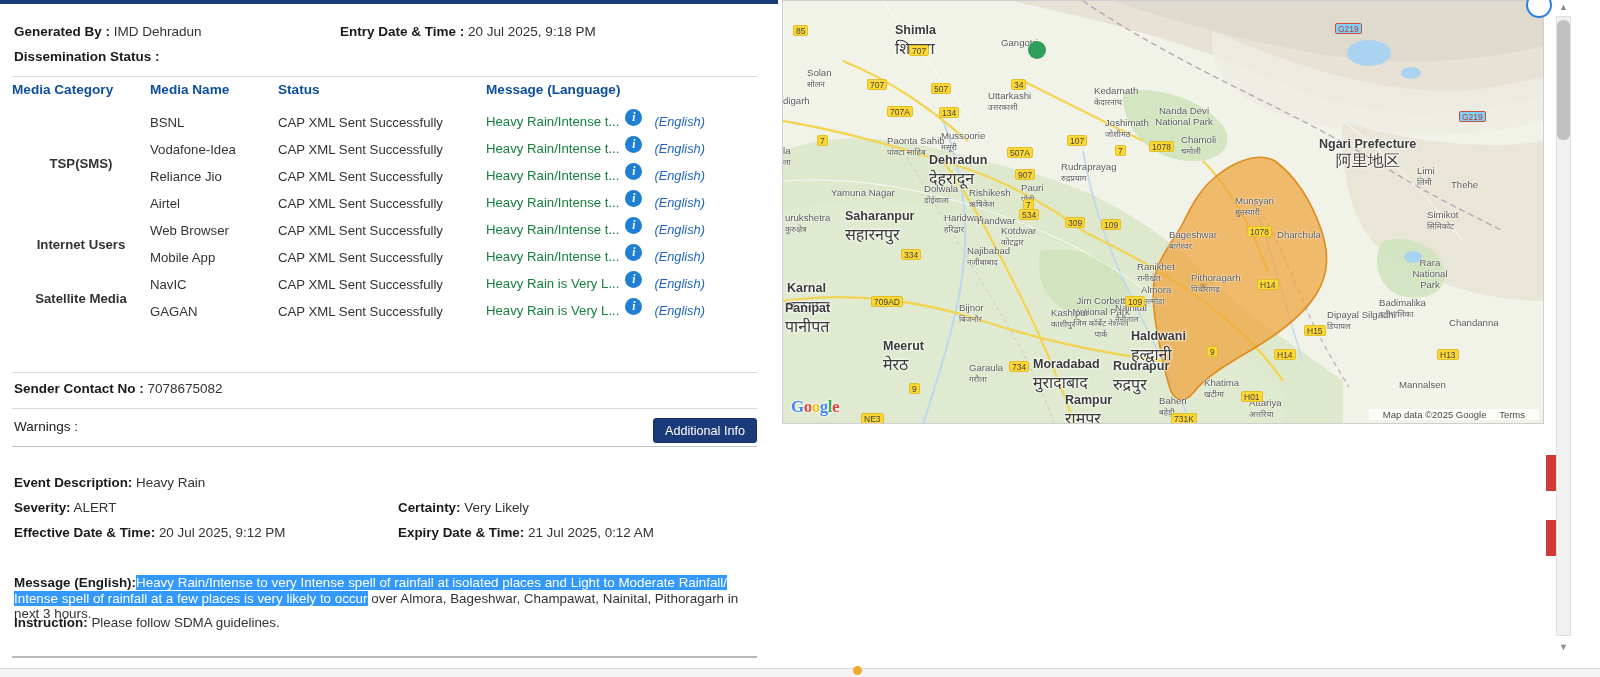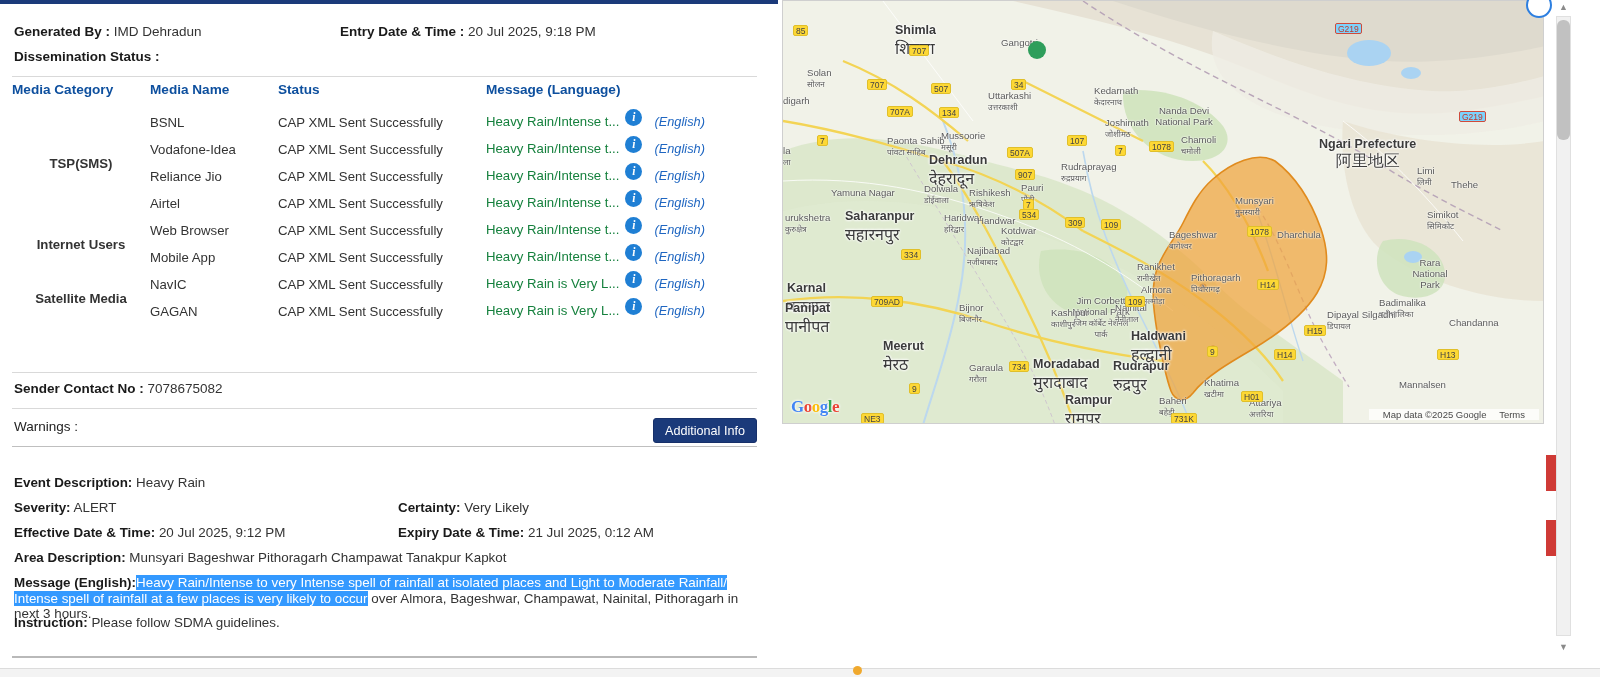--- a/index.html
+++ b/index.html
@@ -168,21 +168,21 @@
   }
   .city-major {
     font-size: 12.5px; color: #3b3b3b; font-weight: bold;
     text-shadow: 0 0 3px #fff, 0 0 3px #fff, 0 0 2px #fff;
   }
   .city-major span.hi { display:block; font-size: 16px; font-weight: normal; }
   .city-minor {
     font-size: 9.6px; color: #5a5a5a;
     text-shadow: 0 0 2px #fff, 0 0 2px #fff;
   }
-  .city-minor span.hi { display:block; font-size: 8.2px; font-family: Liberation Serif, serif; }
+  .city-minor span.hi { display:block; font-size: 8.2px; }
   .road-shield {
     position: absolute;
     background: #fdd835;
     border: 1px solid #e0bf2a;
     border-radius: 2px;
     font-size: 8.5px;
     color: #444;
     padding: 0 2px;
     line-height: 11px;
     height: 11px;
@@ -374,24 +374,20 @@
       <b>Certainty:</b>
       <span>Very Likely</span>
     </div>
     <div class="detail" id="d-effective">
       <b>Effective Date &amp; Time:</b>
       <span>20 Jul 2025, 9:12 PM</span>
     </div>
     <div class="detail" id="d-expiry">
       <b>Expiry Date &amp; Time:</b>
       <span>21 Jul 2025, 0:12 AM</span>
-    </div>
-    <div class="detail" id="d-area">
-      <b>Area Description:</b>
-      <span>Munsyari Bageshwar Pithoragarh Champawat Tanakpur Kapkot</span>
     </div>
     <div class="detail" id="d-message">
       <b>Message (English):</b><span class="selected-text">Heavy Rain/Intense to very Intense spell of rainfall at isolated places and Light to Moderate Rainfall/ Intense spell of rainfall at a few places is very likely to occur</span><span> over Almora, Bageshwar, Champawat, Nainital, Pithoragarh in next 3 hours.</span>
     </div>
     <div class="detail" id="d-instruction">
       <b>Instruction:</b>
       <span>Please follow SDMA guidelines.</span>
     </div>
 
     <div class="hr" id="hr6"></div>

